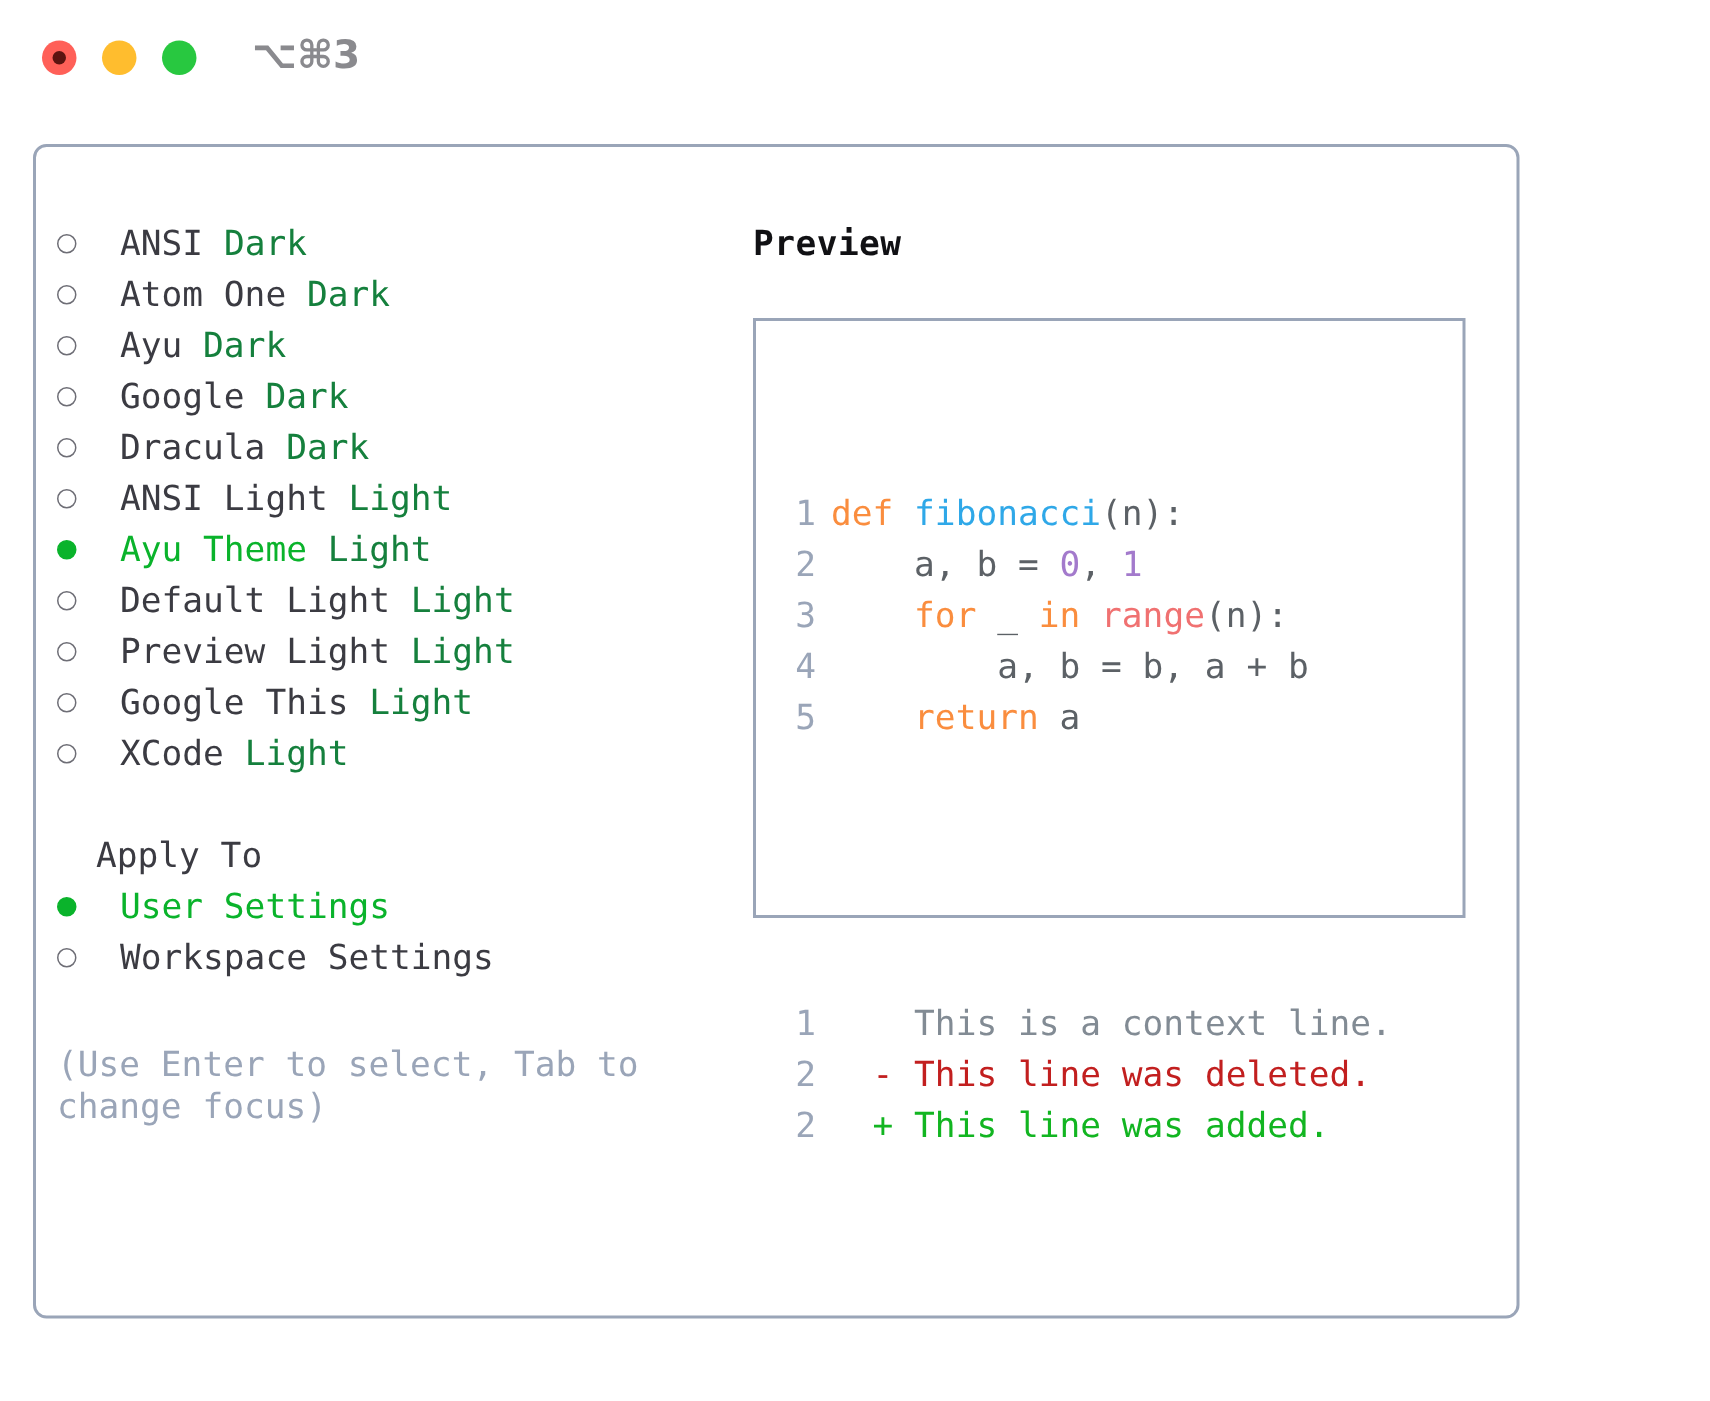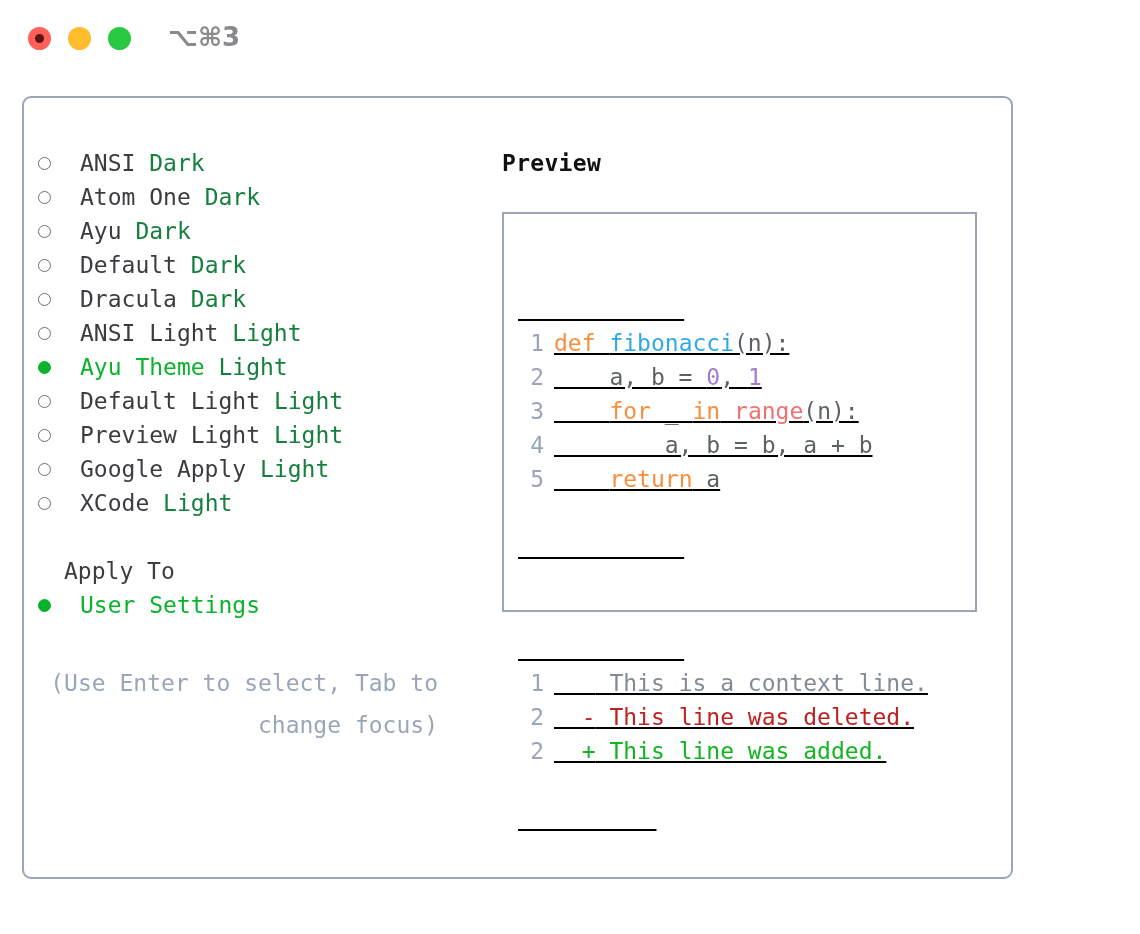--- a/index.html
+++ b/index.html
@@ -151,25 +151,24 @@
     padding-left: 26px;
     white-space: pre;
   }
 
   .spacer-sm { height: 34px; }
   .spacer-xs { height: 34px; }
 
   .hint {
     margin-top: 6px;
     font-size: 23px;
-    line-height: 42px;
+    line-height: 28px;
     color: #9aa5b8;
     width: 400px;
     white-space: normal;
-    text-align: right;
   }
 
   
   .right-col {
     position: absolute;
     left: 478px;
     top: 48px;
     width: 500px;
   }
 
@@ -191,21 +190,20 @@
     position: relative;
   }
 
   .code {
     position: absolute;
     left: 14px;
     top: 44px;
     font-size: 23px;
     line-height: 34px;
     white-space: pre;
-    text-decoration: underline;
   }
   .code-line { white-space: pre; height: 34px; line-height: 34px; }
   .ln {
     display: inline-block;
     width: 26px;
     text-align: right;
     color: #9aa5b8;
     margin-right: 10px;
   }
   .blank-line { height: 34px; }
@@ -236,36 +234,37 @@
   <div class="panel">
     <div class="columns">
 
       <div class="left-col">
 
 
         <div id="theme-list">
             <div class="list-row row"><span class="marker"><span class="dot-empty"></span></span><span class="row-label">ANSI </span><span class="row-kind">Dark</span></div>
             <div class="list-row row"><span class="marker"><span class="dot-empty"></span></span><span class="row-label">Atom One </span><span class="row-kind">Dark</span></div>
             <div class="list-row row"><span class="marker"><span class="dot-empty"></span></span><span class="row-label">Ayu </span><span class="row-kind">Dark</span></div>
-            <div class="list-row row"><span class="marker"><span class="dot-empty"></span></span><span class="row-label">Default </span><span class="row-kind">Dark</span></div>
+            <div class="list-row row"><span class="marker"><span class="dot-empty"></span></span><span class="row-label">Google </span><span class="row-kind">Dark</span></div>
             <div class="list-row row"><span class="marker"><span class="dot-empty"></span></span><span class="row-label">Dracula </span><span class="row-kind">Dark</span></div>
             <div class="list-row row"><span class="marker"><span class="dot-empty"></span></span><span class="row-label">ANSI Light </span><span class="row-kind">Light</span></div>
             <div class="list-row row selected"><span class="marker"><span class="dot-full"></span></span><span class="row-label">Ayu Theme </span><span class="row-kind">Light</span></div>
             <div class="list-row row"><span class="marker"><span class="dot-empty"></span></span><span class="row-label">Default Light </span><span class="row-kind">Light</span></div>
             <div class="list-row row"><span class="marker"><span class="dot-empty"></span></span><span class="row-label">Preview Light </span><span class="row-kind">Light</span></div>
-            <div class="list-row row"><span class="marker"><span class="dot-empty"></span></span><span class="row-label">Google Apply </span><span class="row-kind">Light</span></div>
+            <div class="list-row row"><span class="marker"><span class="dot-empty"></span></span><span class="row-label">Google This </span><span class="row-kind">Light</span></div>
             <div class="list-row row"><span class="marker"><span class="dot-empty"></span></span><span class="row-label">XCode </span><span class="row-kind">Light</span></div>
           </div>
 
         <div class="spacer-sm"></div>
 
         <div class="group-title">Apply To</div>
 
         <div id="apply-list">
             <div class="list-row row selected"><span class="marker"><span class="dot-full"></span></span><span class="row-label">User Settings</span></div>
+            <div class="list-row row"><span class="marker"><span class="dot-empty"></span></span><span class="row-label">Workspace Settings</span></div>
           </div>
 
         <div class="spacer-xs"></div>
 
         <div class="hint">(Use Enter to select, Tab to change focus)</div>
       </div>
 
       <div class="right-col">
         <div class="preview-title">Preview</div>
 

